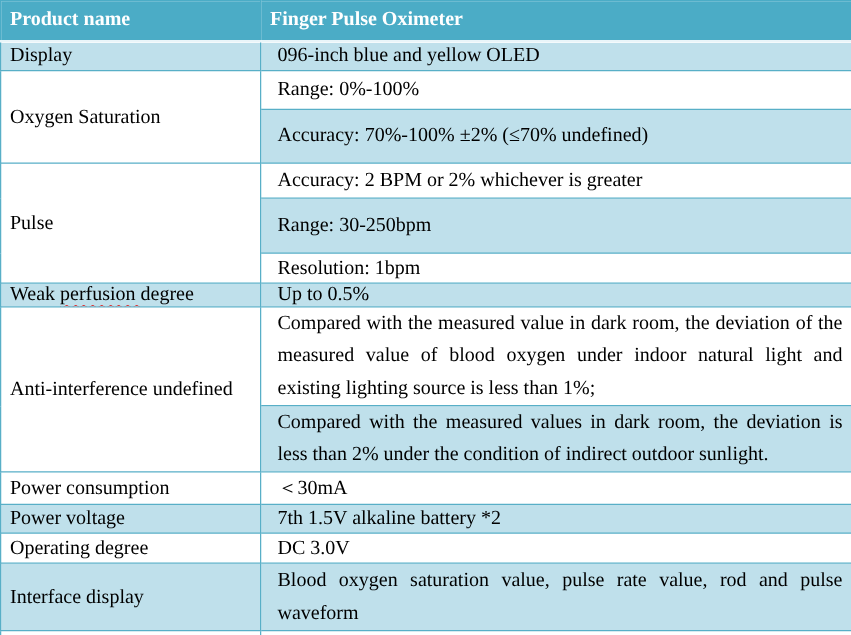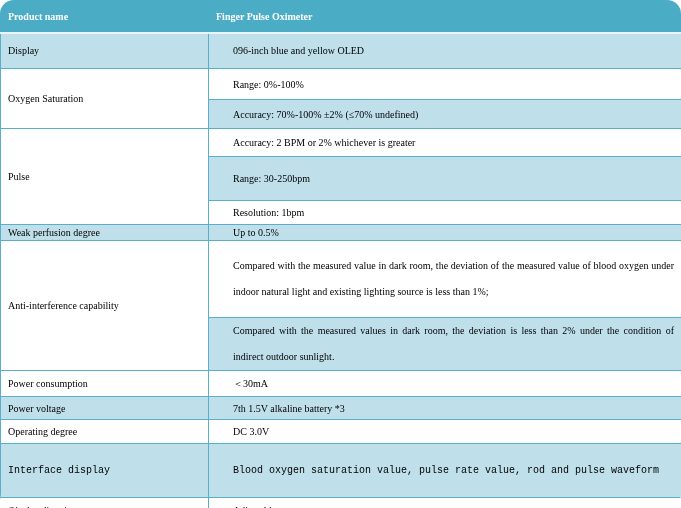--- a/index.html
+++ b/index.html
@@ -3,23 +3,22 @@
 <meta charset="utf-8">
 <style>
   * { box-sizing: border-box; }
   html, body { margin: 0; padding: 0; background: #ffffff; }
   .doc {
     width: 681px;
     height: 508px;
     overflow: hidden;
     background: #ffffff;
     font-family: "Liberation Serif", "DejaVu Serif", serif;
-    font-size: 10px;
+    font-size: 16px;
     color: #000000;
-    border-radius: 14px;
   }
   table.spec {
     border-collapse: collapse;
     width: 683px;
     table-layout: fixed;
   }
   col.c-label { width: 208px; }
   .spec th, .spec td {
     border: 1px solid #58AFC7;
     padding: 0 8px 0 7px;
@@ -27,21 +26,21 @@
     overflow: hidden;
   }
   .spec thead th {
     background: #4BACC6;
     color: #ffffff;
     font-weight: bold;
     text-align: left;
     border-color: #4BACC6;
     border-bottom: 2px solid #E9F5F9;
   }
-  .spec td.val { padding-left: 24px; padding-right: 8px; }
+  .spec td.val { padding-left: 13px; padding-right: 8px; }
   .band { background: #BFE0EB; }
   .plain { background: #FFFFFF; }
   .just {
     text-align: justify;
     line-height: 26px;
     padding-top: 1px;
     padding-bottom: 2px;
     margin-top: 17px;
   }
   .squiggle {
@@ -61,73 +60,73 @@
       <col class="c-label">
       <col class="c-value">
     </colgroup>
     <thead>
       <tr style="height:32px;">
         <th>Product name</th>
         <th>Finger Pulse Oximeter</th>
       </tr>
     </thead>
     <tbody>
-      <tr style="height:36px;">
+      <tr style="height:24px;">
         <td class="band">Display</td>
         <td class="band val">096-inch blue and yellow OLED</td>
       </tr>
 
       <tr style="height:31px;">
         <td class="plain" rowspan="2">Oxygen Saturation</td>
         <td class="plain val">Range: 0%-100%</td>
       </tr>
-      <tr style="height:29px;">
+      <tr style="height:43px;">
         <td class="band val">Accuracy: 70%-100% ±2% (≤70% undefined)</td>
       </tr>
 
       <tr style="height:28px;">
         <td class="plain" rowspan="3">Pulse</td>
         <td class="plain val">Accuracy: 2 BPM or 2% whichever is greater</td>
       </tr>
       <tr style="height:44px;">
         <td class="band val">Range: 30-250bpm</td>
       </tr>
       <tr style="height:24px;">
         <td class="plain val">Resolution: 1bpm</td>
       </tr>
 
       <tr style="height:16px;">
         <td class="band"><span>Weak </span><span class="squiggle">perfusion </span><span>degree</span></td>
         <td class="band val">Up to 0.5%</td>
       </tr>
 
       <tr style="height:77px;">
-        <td class="plain" rowspan="2">Anti-interference capability</td>
+        <td class="plain" rowspan="2">Anti-interference undefined</td>
         <td class="plain val just">Compared with the measured value in dark room, the deviation of the measured value of blood oxygen under indoor natural light and existing lighting source is less than 1%;</td>
       </tr>
       <tr style="height:53px;">
         <td class="band val just">Compared with the measured values in dark room, the deviation is less than 2% under the condition of indirect outdoor sunlight.</td>
       </tr>
 
       <tr style="height:26px;">
         <td class="plain">Power consumption</td>
         <td class="plain val">＜30mA</td>
       </tr>
 
       <tr style="height:23px;">
         <td class="band">Power voltage</td>
-        <td class="band val">7th 1.5V alkaline battery *3</td>
+        <td class="band val">7th 1.5V alkaline battery *2</td>
       </tr>
 
       <tr style="height:24px;">
         <td class="plain">Operating degree</td>
         <td class="plain val">DC 3.0V</td>
       </tr>
 
-      <tr style="height:54px;font-family:Liberation Mono, monospace;">
+      <tr style="height:54px;">
         <td class="band">Interface display</td>
         <td class="band val just">Blood oxygen saturation value, pulse rate value, rod and pulse waveform</td>
       </tr>
 
       <tr style="height:26px;">
         <td class="plain">Display direction</td>
         <td class="plain val">Adjustable</td>
       </tr>
     </tbody>
   </table>

